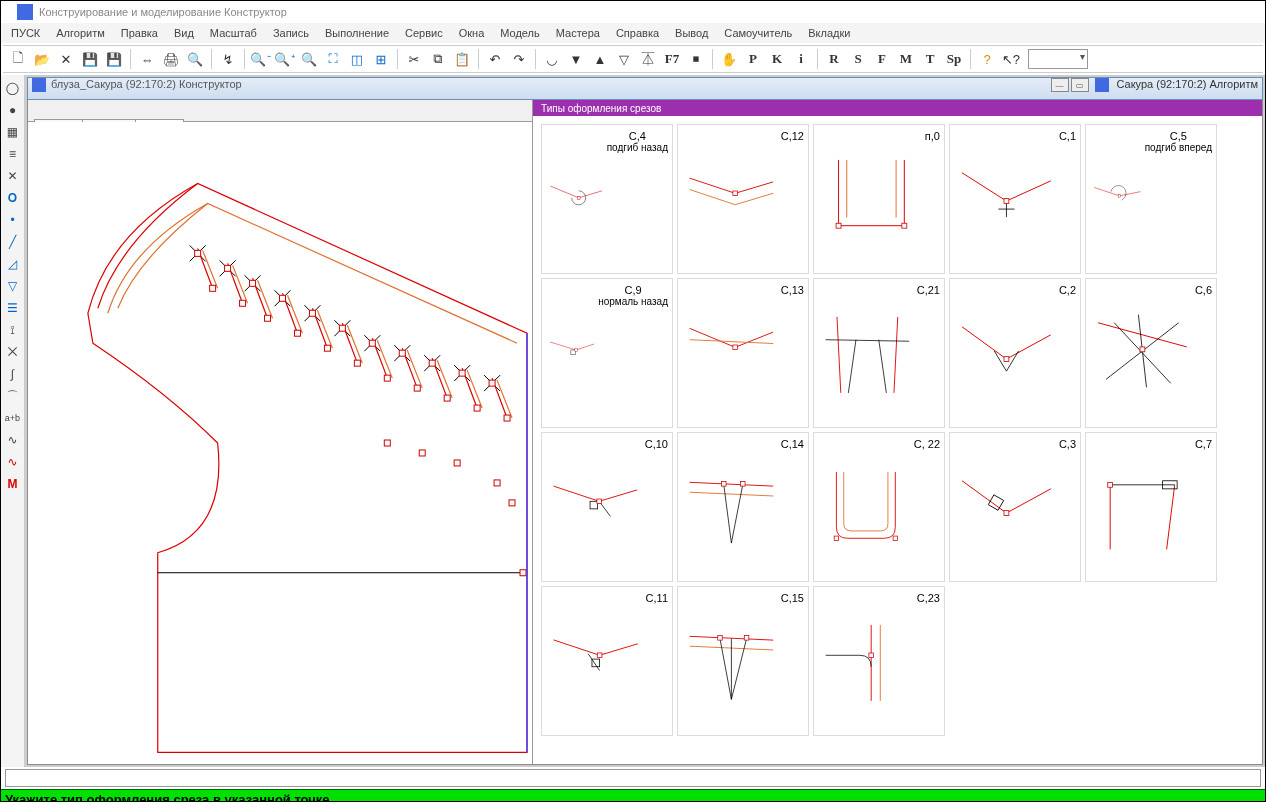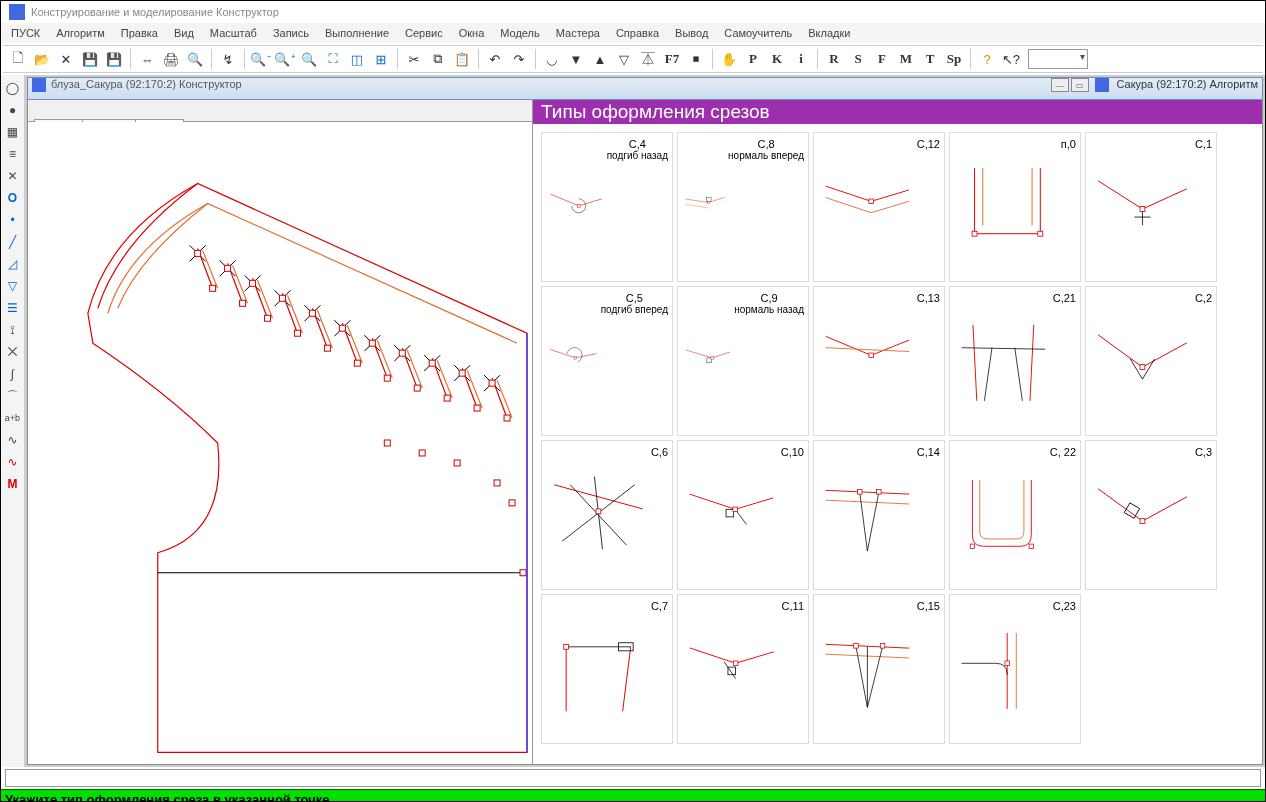--- a/index.html
+++ b/index.html
@@ -1,17 +1,17 @@
 <!DOCTYPE html>
 <html><head>
 <meta charset="utf-8">
 <style>
 * { box-sizing: border-box; margin: 0; padding: 0; }
 body { font-family: Tahoma, sans-serif; font-size: 11px; width: 1266px; height: 802px; overflow: hidden; background: #fff; border: 1px solid #000; }
-.titlebar { height: 22px; background: #fff; display: flex; align-items: center; padding: 0 8px; color: #888; }
+.titlebar { height: 22px; background: #fff; display: flex; align-items: center; padding: 0 16px; color: #888; }
 .titlebar .app-icon { width: 16px; height: 16px; background: #4169E1; margin-right: 6px; }
 .menubar { height: 20px; display: flex; align-items: center; padding: 0 2px; background: #f4f4f4; }
 .menubar span { padding: 2px 8px; color: #444; cursor: default; }
 .toolbar { height: 28px; border: 1px solid #ccc; border-left: none; border-right: none; display: flex; align-items: center; padding: 0 4px; gap: 2px; background: #fff; margin: 2px; }
 .toolbar .tb-btn { width: 22px; height: 22px; display: flex; align-items: center; justify-content: center; font-size: 13px; color: #333; }
 .toolbar .sep { width: 1px; height: 20px; background: #ccc; margin: 0 3px; }
 .toolbar .combo { width: 60px; height: 20px; border: 1px solid #999; margin-left: 4px; background: #fff; position: relative; }
 .toolbar .combo::after { content: "▾"; position: absolute; right: 2px; top: 1px; font-size: 10px; color: #555; }
 .main-area { display: flex; height: calc(100% - 108px); }
 .side-tools { width: 24px; background: #f4f4f4; border-right: 1px solid #ccc; display: flex; flex-direction: column; align-items: center; padding-top: 4px; gap: 4px; }
@@ -25,21 +25,21 @@
 .doc-titlebar .win-btn { width: 18px; height: 14px; border: 1px solid #888; background: #eee; display: flex; align-items: center; justify-content: center; font-size: 8px; }
 .doc-titlebar .right-title { margin-left: 8px; color: #333; font-size: 11px; white-space: nowrap; }
 .doc-titlebar .right-icon { width: 14px; height: 14px; background: #4169E1; margin-left: 6px; }
 .content-row { flex: 1; display: flex; background: #fff; border: 1px solid #8c8c8c; border-top: none; }
 .left-panel { width: 505px; display: flex; flex-direction: column; border-right: 1px solid #999; }
 .tabs { height: 22px; display: flex; align-items: flex-end; padding-left: 6px; background: #f0f0f0; border-bottom: 1px solid #999; }
 .tab { padding: 2px 12px; border: 1px solid #999; border-bottom: none; margin-right: -1px; background: #f8f8f8; position: relative; top: 15px; color: #555; }
 .tab.active { background: #fff; color: #000; margin-top: 40px; }
 .canvas-area { flex: 1; background: #fff; position: relative; overflow: hidden; }
 .right-panel { flex: 1; display: flex; flex-direction: column; }
-.panel-header { height: 24px; background: #9b2fae; color: #fff; display: flex; align-items: center; padding: 4px 8px; font-size: 19px; }
+.panel-header { height: 16px; background: #9b2fae; color: #fff; display: flex; align-items: center; padding: 4px 8px; font-size: 10px; }
 .grid-area { flex: 1; overflow: auto; padding: 8px; background: #fff; display: flex; gap: 12px; }
 .grid-col-main { display: grid; grid-template-columns: repeat(5, 132px); grid-auto-rows: 150px; gap: 4px; }
 .cell { border: 1px solid #dcdcdc; background: #fff; padding: 4px; position: relative; display: flex; flex-direction: row; }
 .cell.selected { border: 2px solid #888; }
 .cell .thumb { flex: 1; position: relative; background: #fff; }
 .cell .caption { font-size: 11px; color: #000; text-align: center; padding-top: 1px; white-space: nowrap; }
 .cell .caption .sub { display: block; font-size: 10px; }
 .bottom-input { height: 18px; border: 1px solid #999; margin: 2px 4px; background: #fff; }
 .status-bar { height: 20px; background: #00e000; color: #000; display: flex; align-items: center; padding: 0 4px; font-size: 13px; font-weight: bold; border-top: 1px solid #060; }
 svg { width: 100%; height: 100%; }
@@ -292,30 +292,20 @@
                 <div class="thumb"><svg viewBox="0 0 130 115">
                     <line class="red-stroke" x1="10" y1="30" x2="70" y2="55"></line>
                     <line class="red-stroke" x1="70" y1="55" x2="120" y2="40"></line>
                     <path class="black-stroke" d="M 55 55 A 15 15 0 1 0 70 40"></path>
                     <rect class="pt" x="67" y="52" width="6" height="6"></rect>
                   </svg></div>
                 <div class="caption">С,4<span class="sub">подгиб назад</span></div>
               </div>
               <div class="cell">
                 <div class="thumb"><svg viewBox="0 0 130 115">
-                    <line class="red-stroke" x1="10" y1="35" x2="75" y2="45"></line>
-                    <line class="red-stroke" x1="75" y1="45" x2="120" y2="30"></line>
-                    <line class="orange-stroke" x1="10" y1="50" x2="75" y2="60"></line>
-                    <rect class="black-stroke" x="70" y="30" width="12" height="12"></rect>
-                    <rect class="pt" x="72" y="42" width="6" height="6"></rect>
-                  </svg></div>
-                <div class="caption">С,8<span class="sub">нормаль вперед</span></div>
-              </div>
-              <div class="cell">
-                <div class="thumb"><svg viewBox="0 0 130 115">
                     <line class="red-stroke" x1="10" y1="30" x2="70" y2="50"></line>
                     <line class="red-stroke" x1="70" y1="50" x2="120" y2="35"></line>
                     <line class="orange-stroke" x1="10" y1="45" x2="70" y2="65"></line>
                     <line class="orange-stroke" x1="70" y1="65" x2="120" y2="50"></line>
                     <rect class="pt" x="67" y="47" width="6" height="6"></rect>
                   </svg></div>
                 <div class="caption">С,12</div>
               </div>
               <div class="cell">
                 <div class="thumb"><svg viewBox="0 0 130 115">

